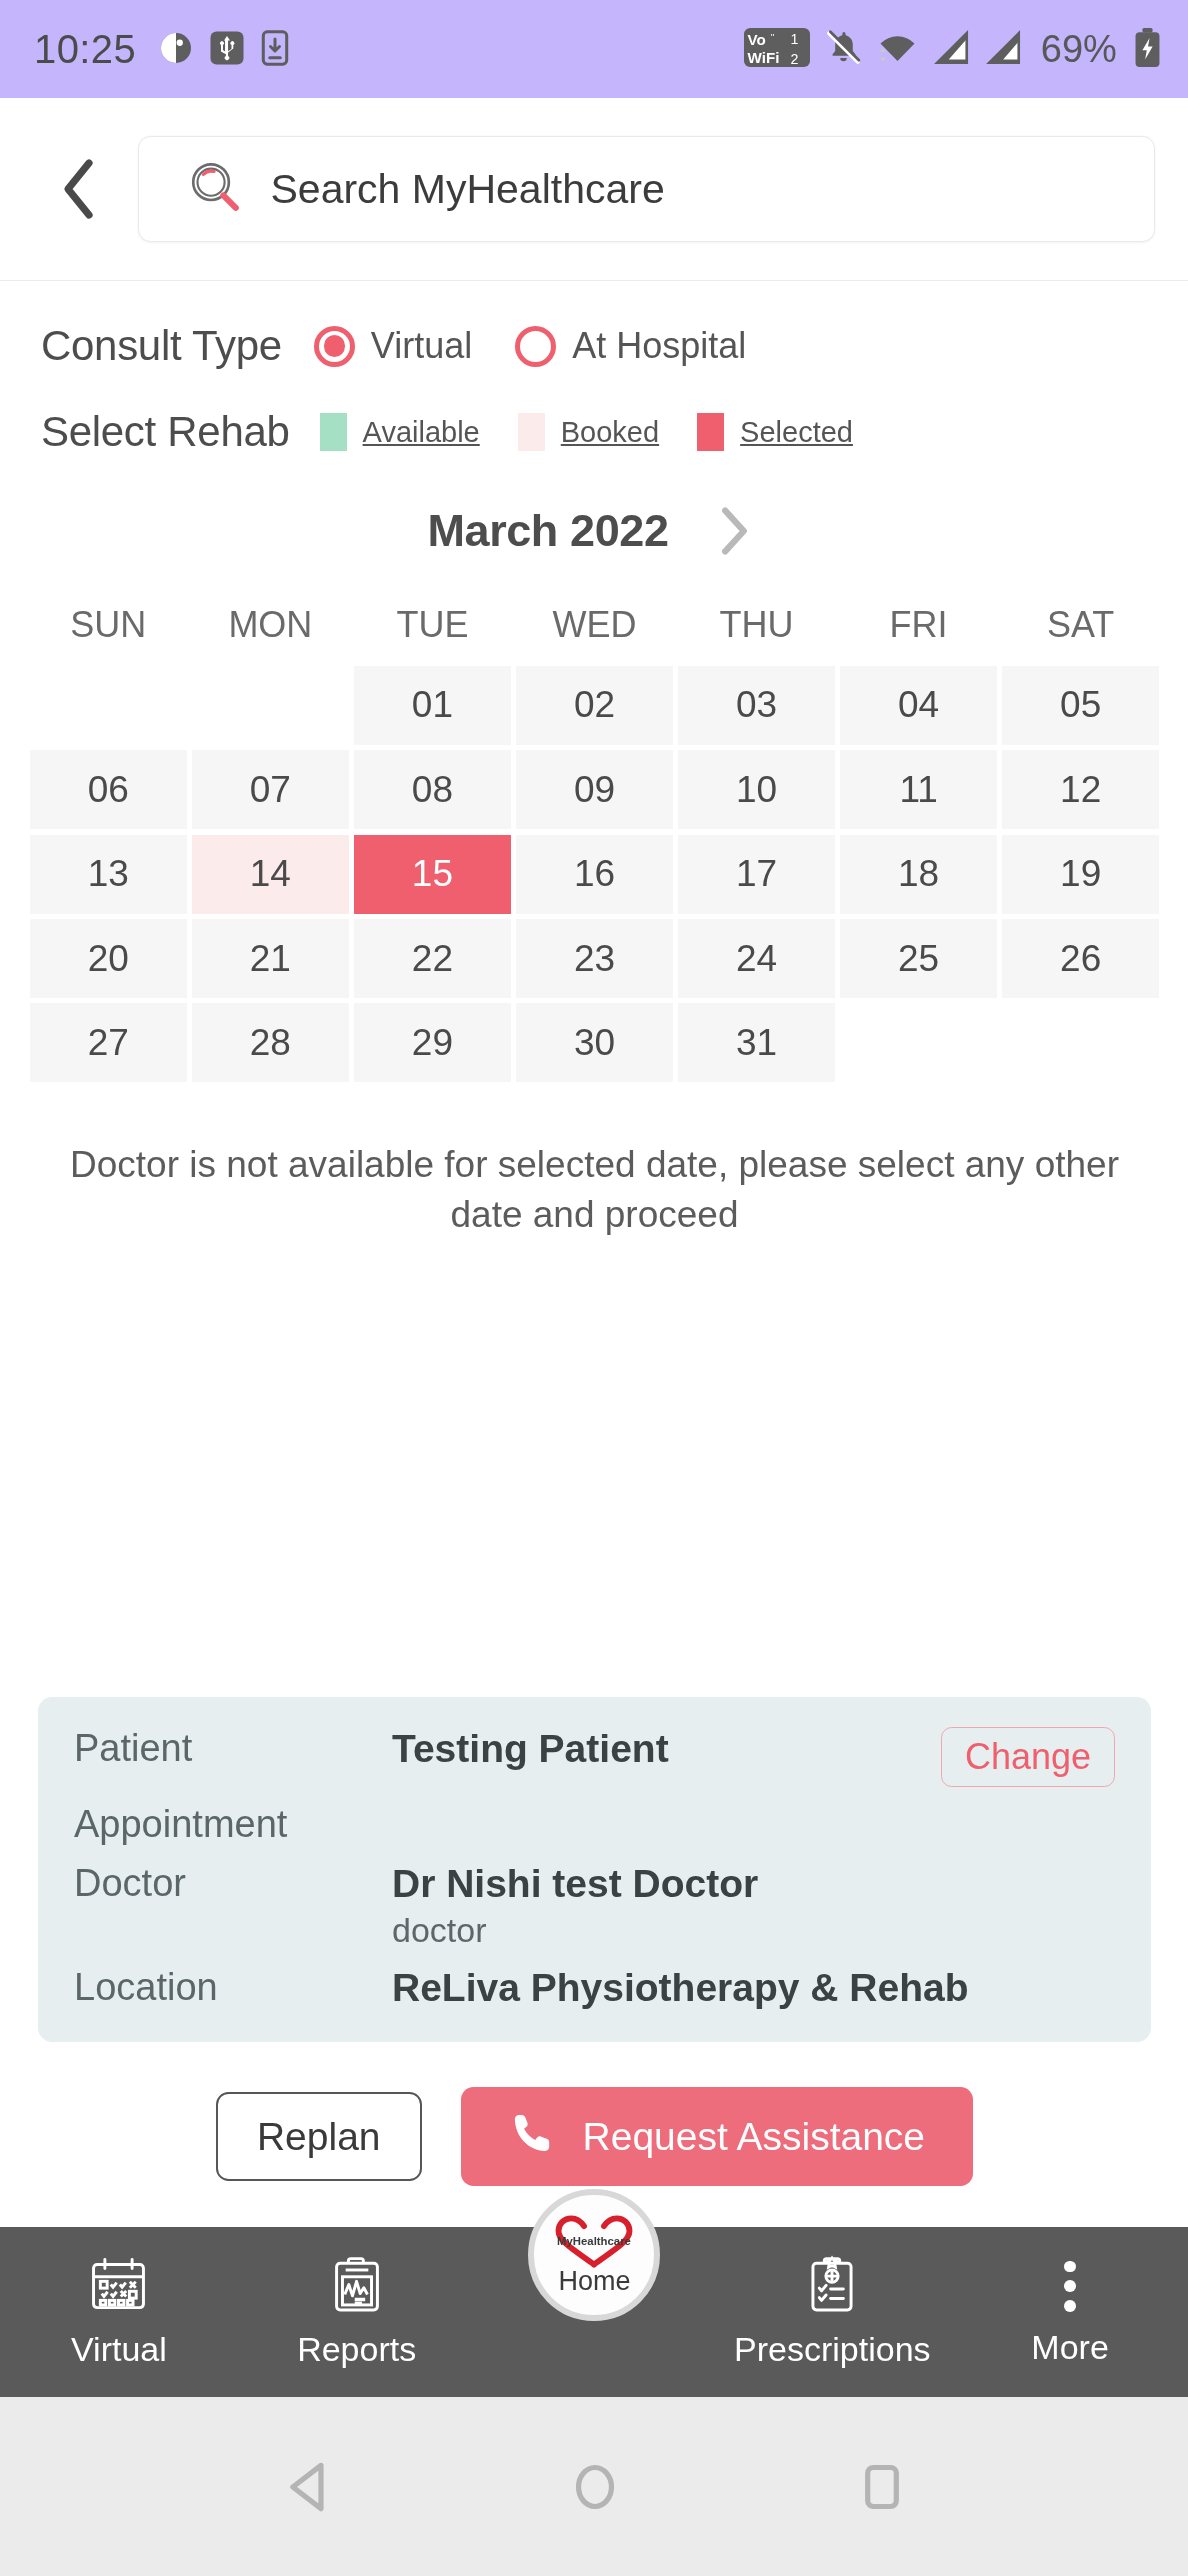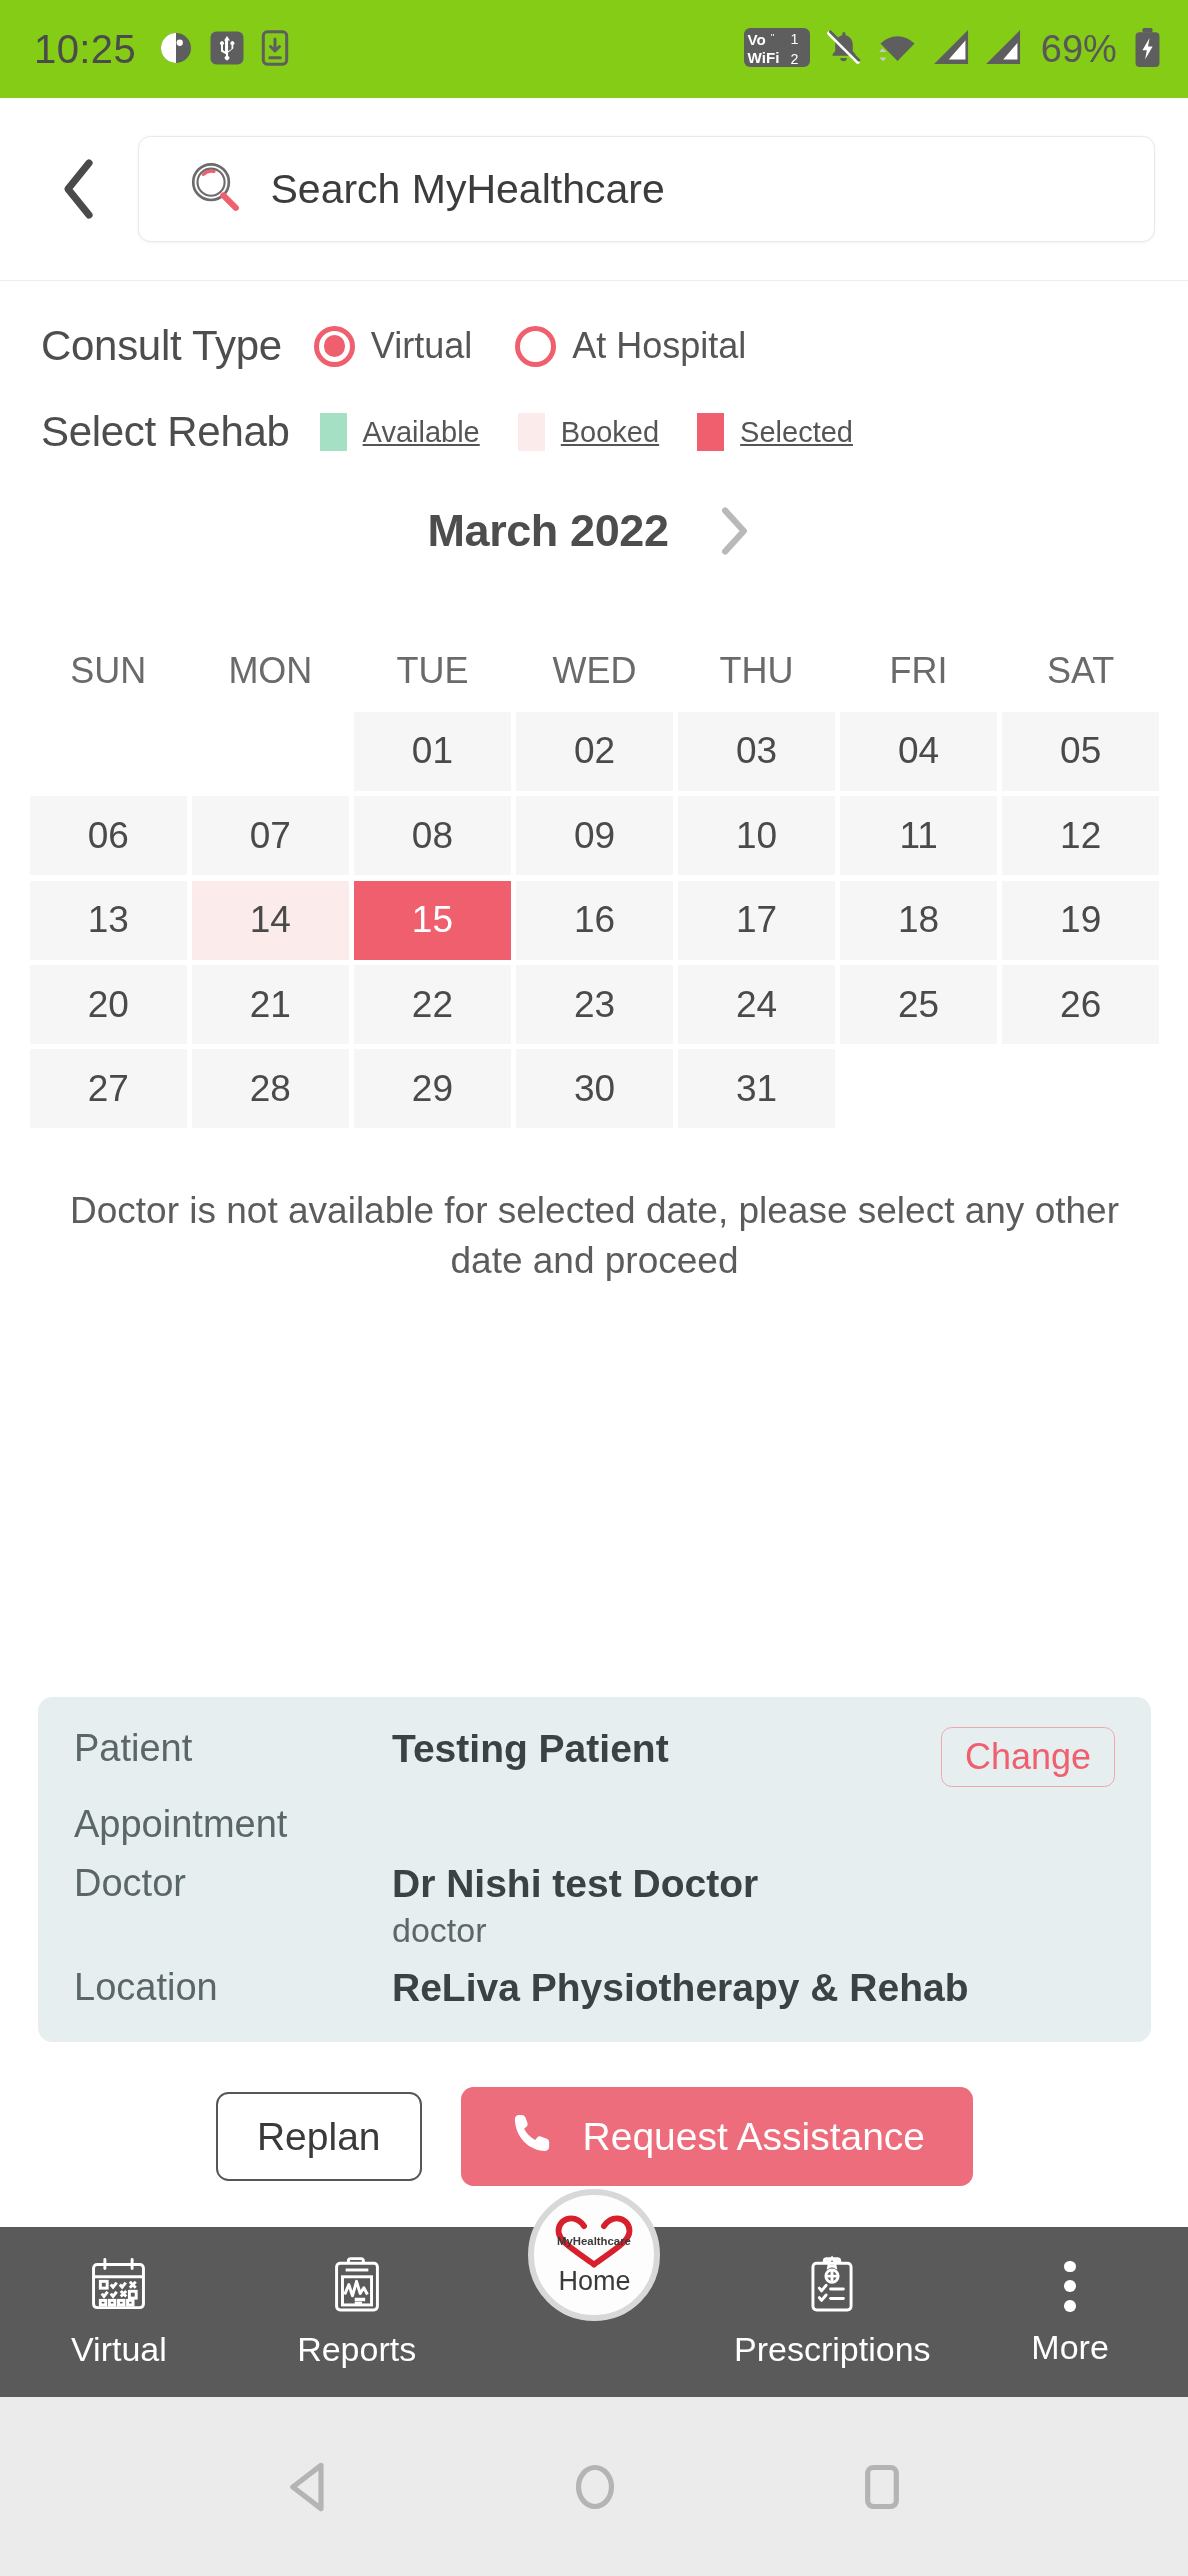--- a/index.html
+++ b/index.html
@@ -24,21 +24,21 @@
   }
 
   
   .statusbar {
     height: 98px;
     flex: 0 0 98px;
     display: flex;
     align-items: center;
     padding: 0 27px 0 34px;
     box-sizing: border-box;
-    background: #84cc16;
+    background: #c4b5fd;
   }
   .sb-time {
     font-size: 40px;
     color: #4b4b4b;
     letter-spacing: 0.4px;
     font-family: "Liberation Sans", sans-serif;
   }
   .sb-left-icons {
     display: flex;
     align-items: center;
@@ -208,21 +208,20 @@
     padding: 0 30px;
     box-sizing: border-box;
   }
   .cal-head, .cal-row {
     display: grid;
     grid-template-columns: repeat(7, 1fr);
     column-gap: 5.4px;
   }
   .cal-head {
     margin-bottom: 12.5px;
-    margin-top: 46px;
   }
   .cal-row { margin-bottom: 5.4px; }
   .dow {
     text-align: center;
     font-size: 36px;
     color: #6a6a6a;
     padding: 7.2px 0;
   }
   .day {
     height: 79px;

